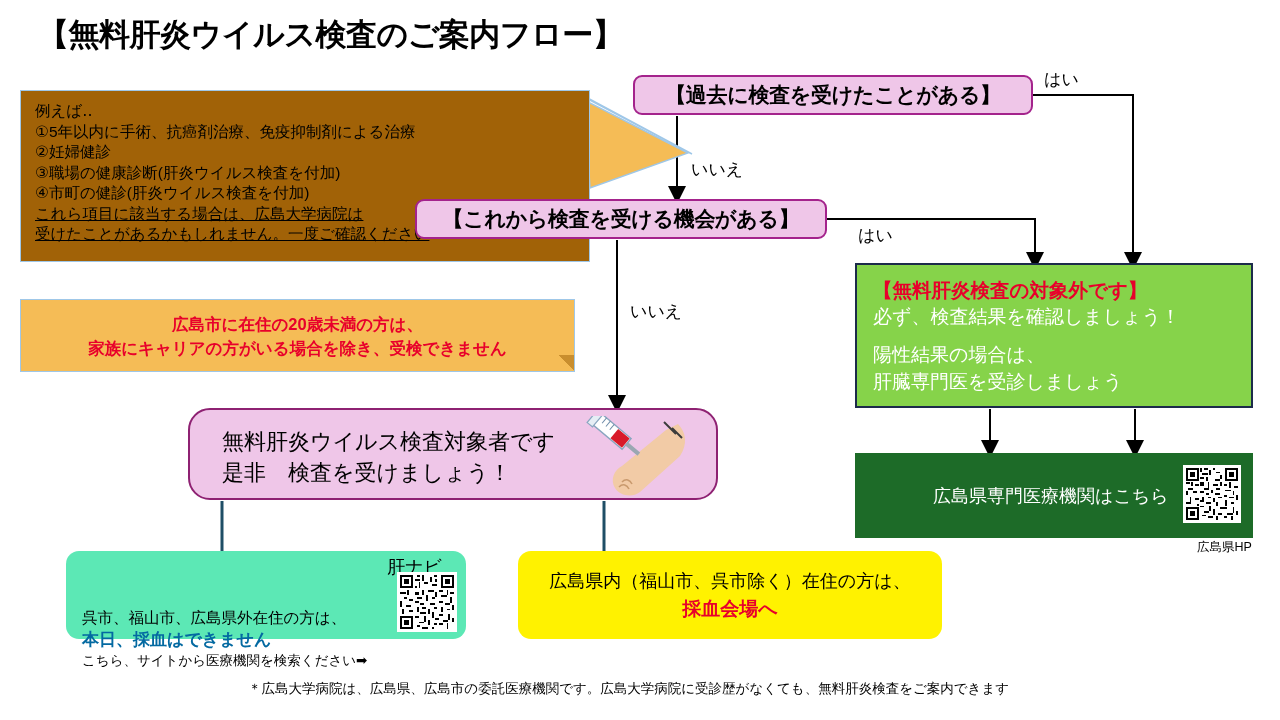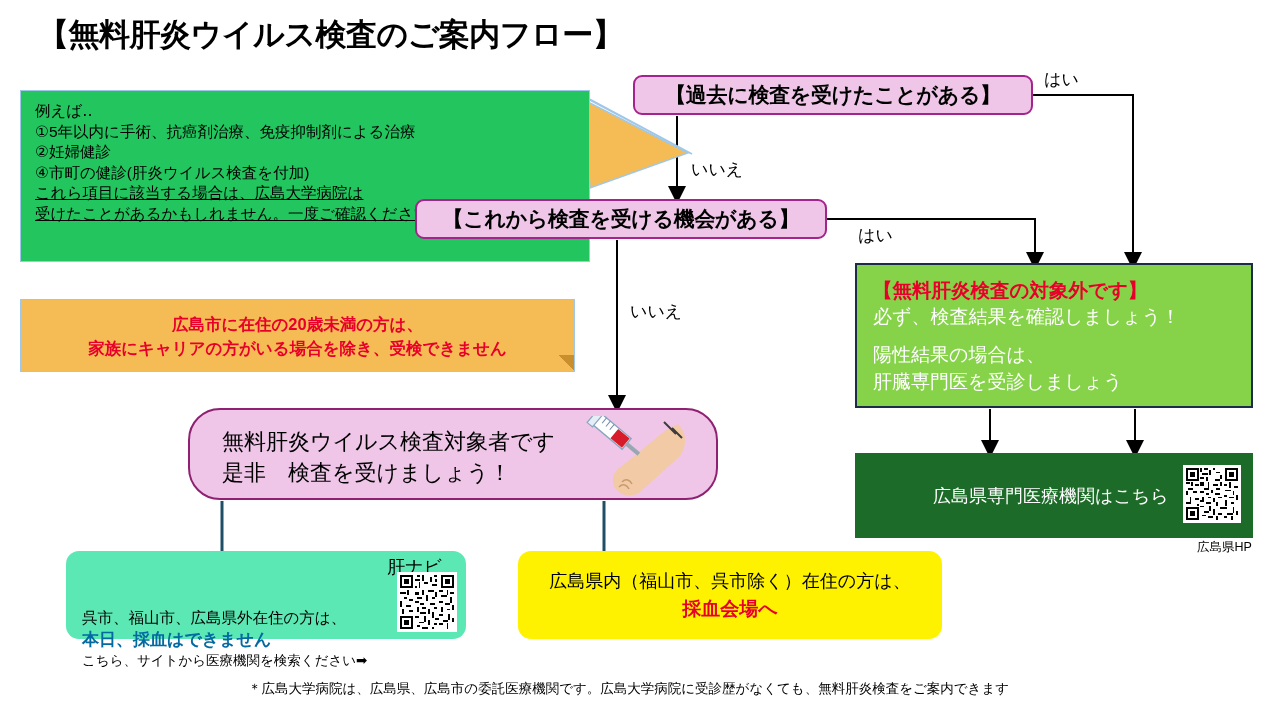--- a/index.html
+++ b/index.html
@@ -26,21 +26,21 @@
     color: #000000;
     letter-spacing: -0.5px;
     white-space: nowrap;
   }
 
   
   .callout-orange {
     position: absolute;
     left: 20px; top: 90px;
     width: 570px; height: 172px;
-    background: #22c55e;
+    background: #a16207;
     border: 1.5px solid #9FC7E8;
     padding: 10px 0 0 14px;
     z-index: 3;
   }
   .callout-tail {
     position: absolute;
     left: 584px; top: 96px;
     width: 110px; height: 132px;
     z-index: 2;
   }
@@ -100,21 +100,21 @@
   #dec1 { left: 633px; top: 75px; width: 400px; height: 40px; }
   #dec2 { left: 415px; top: 199px; width: 412px; height: 40px; }
 
   
   .pink-box {
     position: absolute;
     left: 188px; top: 408px;
     width: 530px; height: 92px;
     background: #EFC6E8;
     border: 2.5px solid #8E2172;
-    border-radius: 32px;
+    border-radius: 22px;
     z-index: 5;
   }
   .pink-box .txt {
     position: absolute;
     left: 32px; top: 16px;
   }
   .pink-box .ln {
     font-size: 22px;
     color: #000;
     line-height: 31px;
@@ -273,20 +273,21 @@
 
   <svg class="callout-tail" viewBox="0 0 110 132">
     <path d="M0,0 L0,132 L2,132 L2,2 L108,58 L0,0 Z" fill="#F5BC56" stroke="#9FC7E8" stroke-width="1.5"></path>
     <path d="M0,4 L104,57 L6,92 Z" fill="#F5BC56" stroke="#9FC7E8" stroke-width="1.5"></path>
   </svg>
 
   <div class="callout-orange">
     <div class="ln">例えば‥</div>
     <div class="ln">①5年以内に手術、抗癌剤治療、免疫抑制剤による治療</div>
     <div class="ln">②妊婦健診</div>
+    <div class="ln">③職場の健康診断(肝炎ウイルス検査を付加)</div>
     <div class="ln">④市町の健診(肝炎ウイルス検査を付加)</div>
     <div class="ln ul">これら項目に該当する場合は、広島大学病院は</div>
     <div class="ln ul"> 受けたことがあるかもしれません。一度ご確認ください</div>
   </div>
 
   <div class="note-orange">
     <div class="ln">広島市に在住の20歳未満の方は、</div>
     <div class="ln">家族にキャリアの方がいる場合を除き、受検できません</div>
     <div class="note-fold"></div>
   </div>

